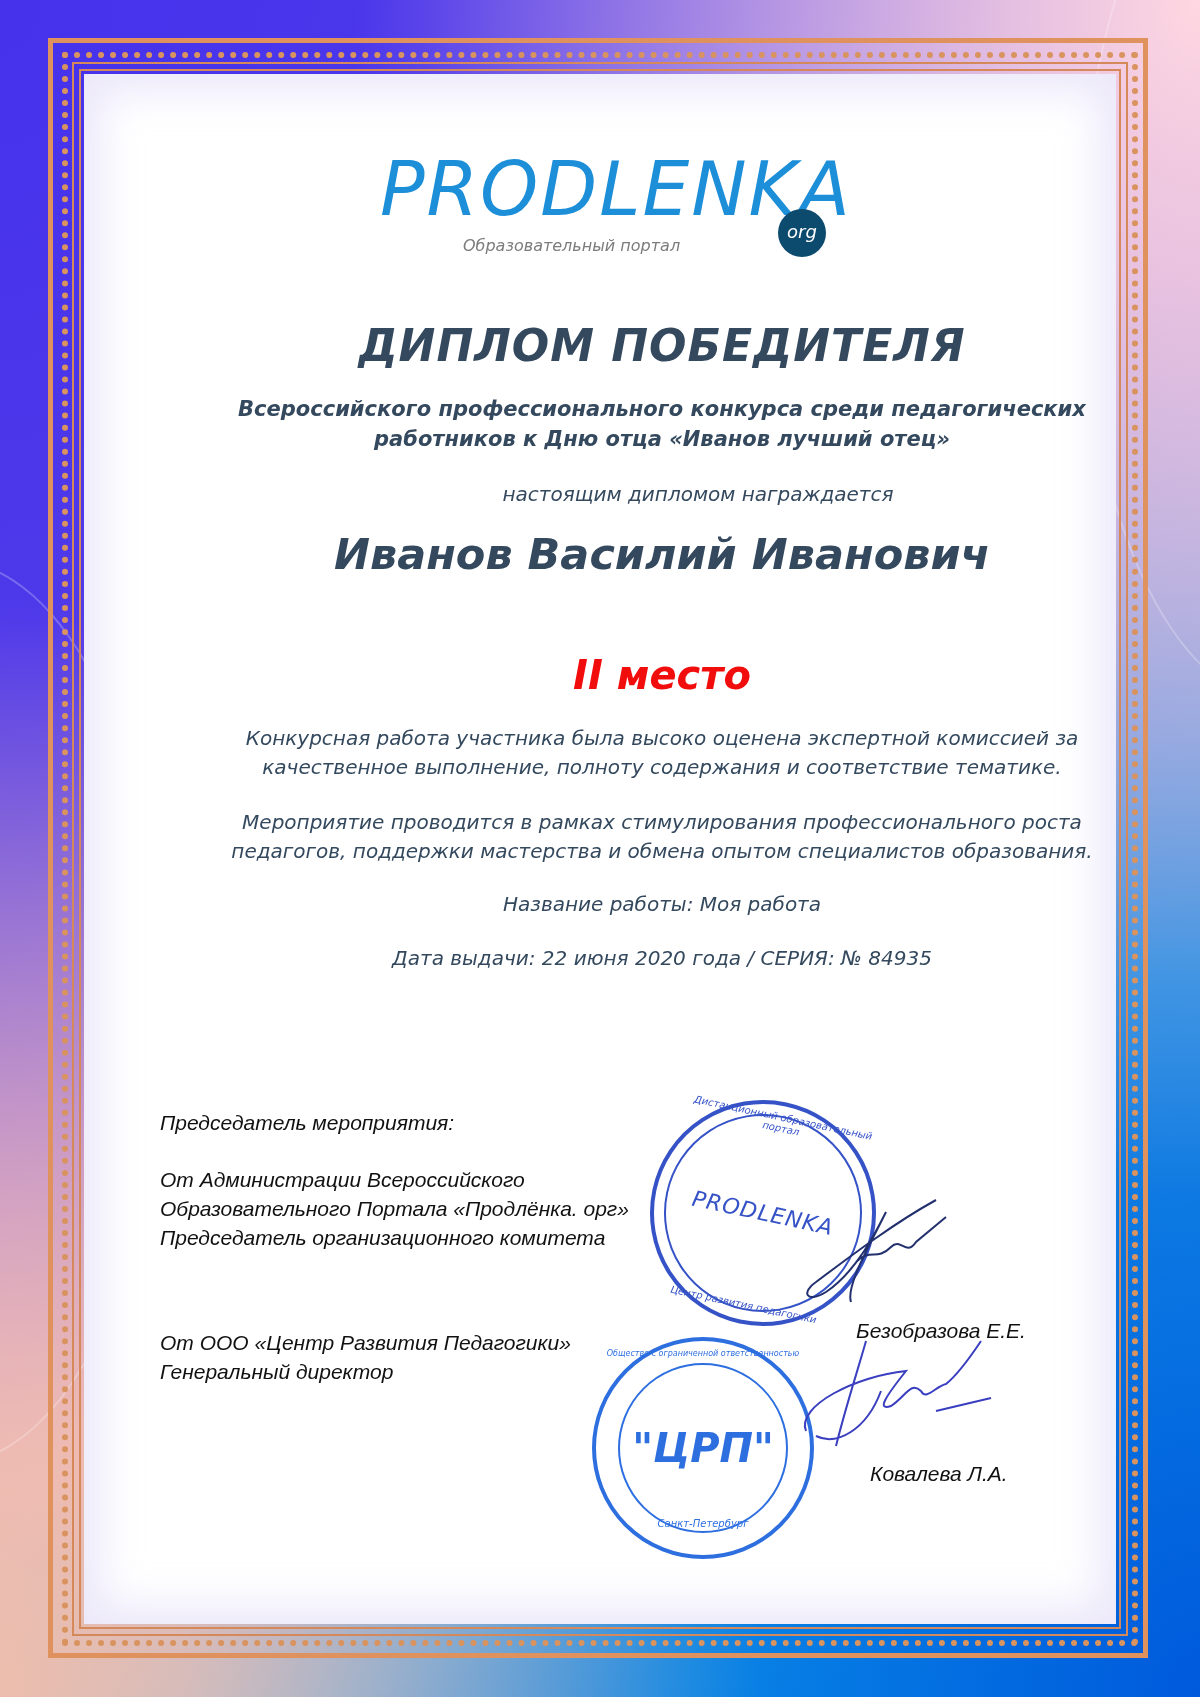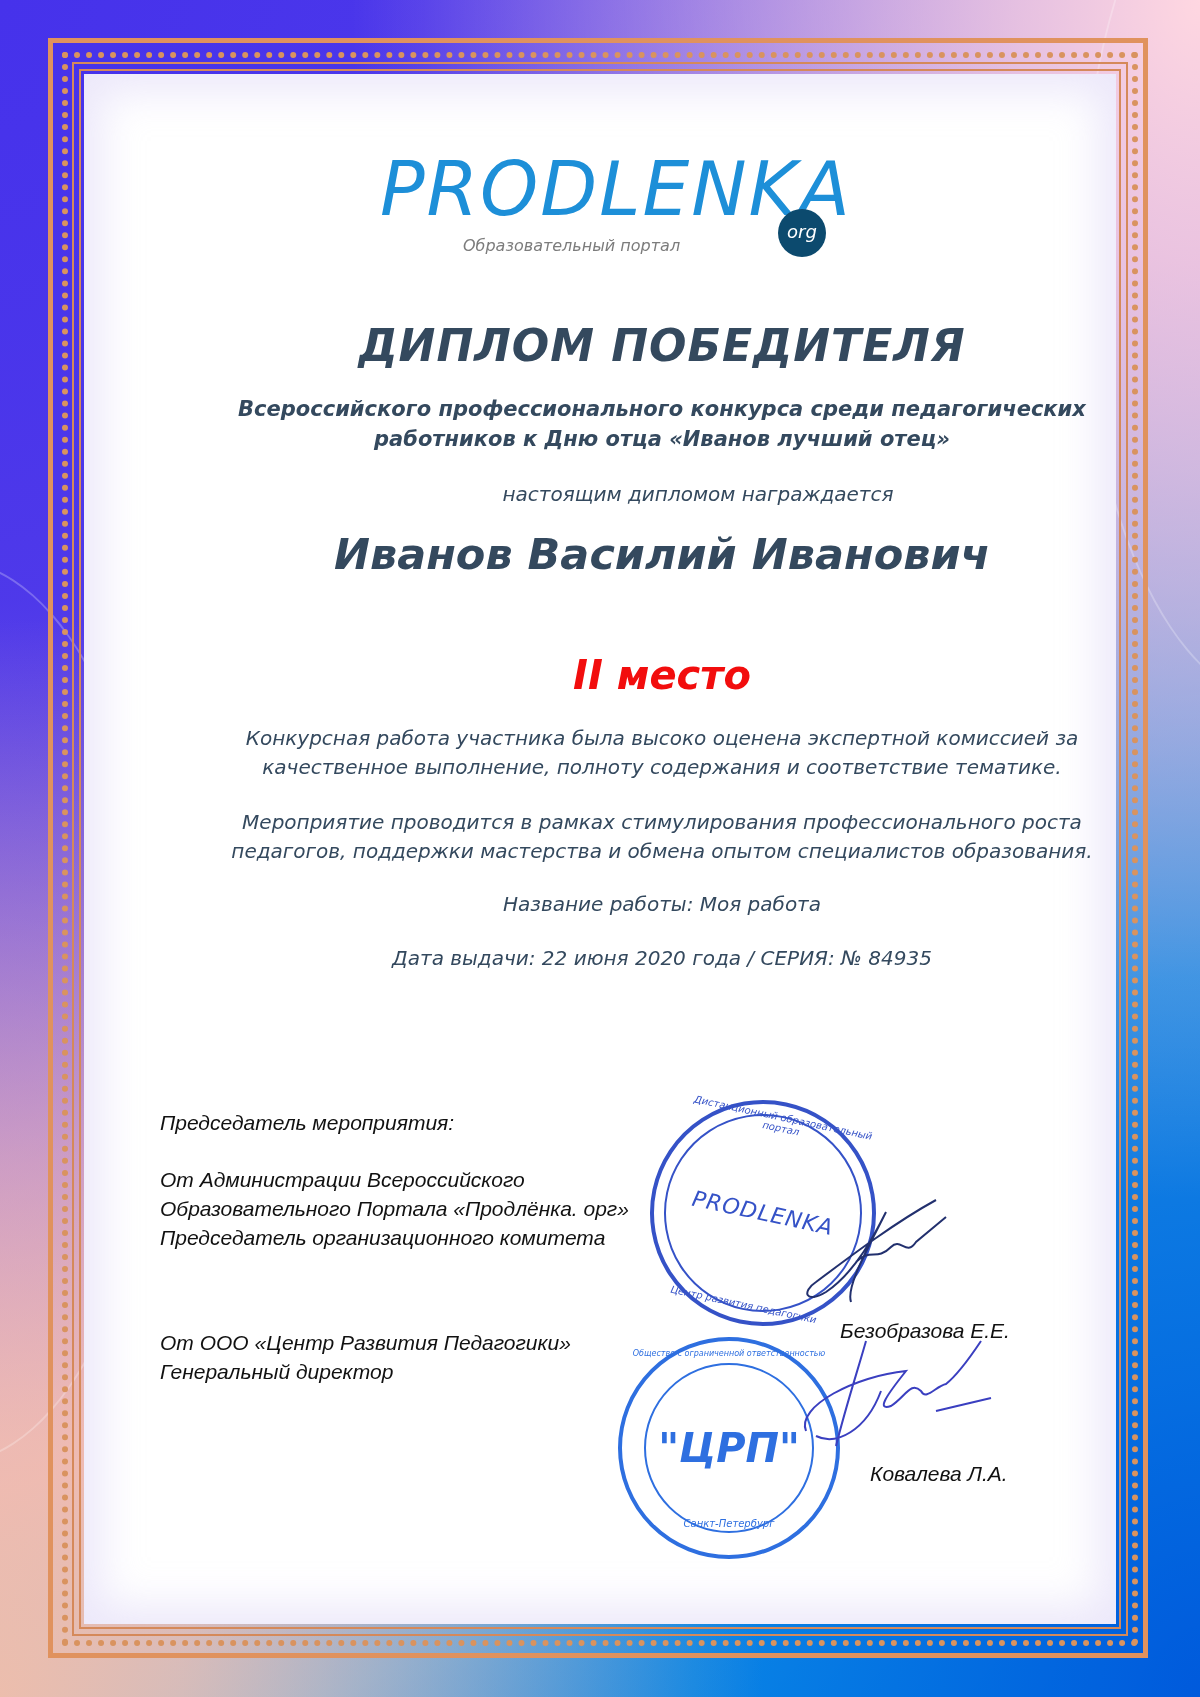--- a/index.html
+++ b/index.html
@@ -66,21 +66,21 @@
     .para1 { top:650px; font-size:20px; line-height:29px; }
     .para2 { top:734px; font-size:20px; line-height:29px; }
     .work { top:818px; font-size:20px; }
     .date { top:872px; font-size:20px; }
 
     .org { position:absolute; left:76px; color:#111; font-family:"Liberation Sans", sans-serif; font-size:21px; line-height:29px; }
     .org-heading { top:1034px; }
     .org-block1 { top:1091px; }
     .org-block2 { top:1254px; }
     .sig-name { position:absolute; font-family:"Liberation Sans", sans-serif; font-size:21px; color:#111; }
-    .sig1-name { left:756px; top:1245px; }
+    .sig1-name { left:772px; top:1245px; }
     .sig2-name { left:786px; top:1388px; }
 
     .stamp {
       position:absolute; border-radius:50%;
       border:4px solid #3552c7; box-sizing:border-box;
       color:#3552c7;
     }
     .stamp::after {
       content:""; position:absolute; inset:10px; border-radius:50%;
       border:2px solid #3552c7;
@@ -149,21 +149,21 @@
     <div>От ООО «Центр Развития Педагогики»</div>
     <div>Генеральный директор</div>
   </div>
 
   <div class="stamp stamp1" style="left:566px; top:1026px;">
     <div class="stamp-ring">Дистанционный образовательный портал</div>
     <div class="stamp-center">PRODLENKA</div>
     <div class="stamp-ring stamp-ring-bottom">Центр развития педагогики</div>
   </div>
 
-  <div class="stamp stamp2" style="left:534px; top:1263px;">
+  <div class="stamp stamp2" style="left:508px; top:1263px;">
     <div class="stamp-ring" style="font-size:8px;top:8px;">Общество с ограниченной ответственностью</div>
     <div class="stamp-center">"ЦРП"</div>
     <div class="stamp-ring stamp-ring-bottom" style="bottom:26px;">Санкт-Петербург</div>
   </div>
 
   <svg class="signature" style="left:712px; top:1118px;" width="160" height="120" viewBox="0 0 160 120">
     <path d="M140 8 C 100 30, 60 60, 20 90 C 5 100, 10 112, 30 100 C 60 80, 80 40, 90 20 C 70 60, 50 95, 55 110 M60 70 C 75 55, 80 70, 95 55 C 105 45, 110 65, 120 50 L150 25" fill="none" stroke="#22306e" stroke-width="2"></path>
   </svg>
   <svg class="signature" style="left:712px; top:1262px;" width="200" height="120" viewBox="0 0 200 120">
     <path d="M70 5 C 60 40, 50 70, 40 110 M10 95 C 0 70, 60 40, 110 35 C 90 60, 80 75, 95 70 C 110 60, 115 45, 125 55 C 130 65, 140 50, 150 48 C 160 40, 175 20, 185 5 M140 75 L195 62 M20 100 C 40 110, 70 95, 85 55" fill="none" stroke="#3a3fc0" stroke-width="2"></path>

